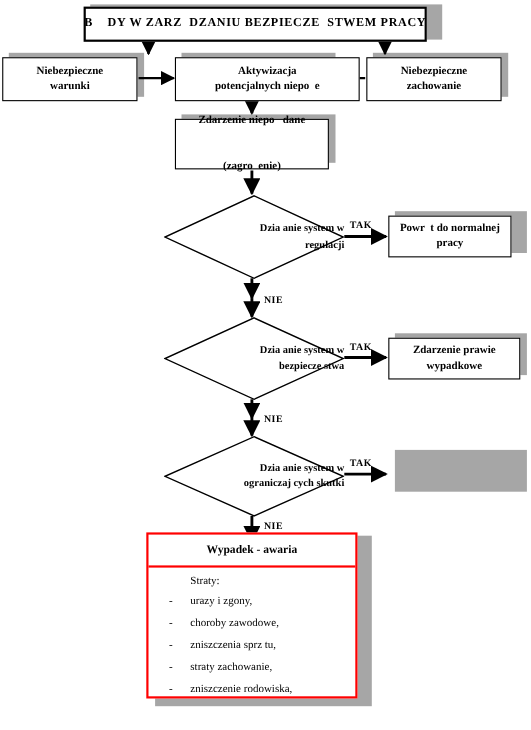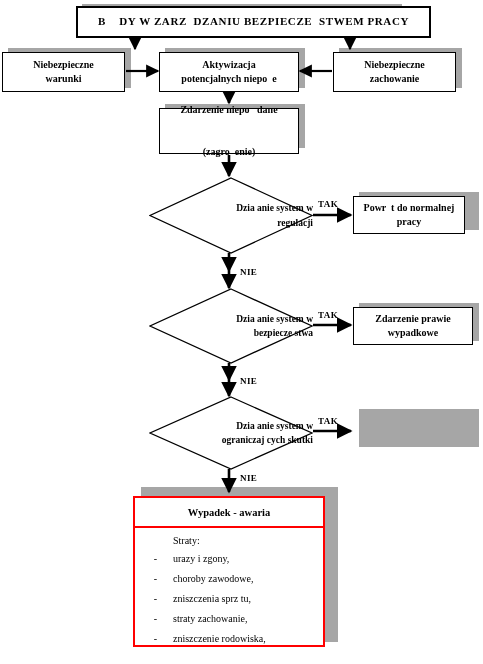--- a/index.html
+++ b/index.html
@@ -172,30 +172,30 @@
 
     <path d="M 229 363 L 229 380" stroke="#000000" stroke-width="2.6" fill="none" marker-end="url(#arrow)"></path>
     <path d="M 229 380 L 229 396" stroke="#000000" stroke-width="2.6" fill="none" marker-end="url(#arrow)"></path>
 
     <path d="M 313 431 L 351 431" stroke="#000000" stroke-width="2.6" fill="none" marker-end="url(#arrow)"></path>
 
     <path d="M 229 469 L 229 480" stroke="#000000" stroke-width="2.6" fill="none"></path>
     <path d="M 229 480 L 229 492" stroke="#000000" stroke-width="2.6" fill="none" marker-end="url(#arrow)"></path>
   </svg>
 
-  <div class="node title" style="left:76px; top:6px; width:355px; height:32px;">
+  <div class="node title" style="left:76px; top:6px; width:312px; height:32px;">
     <span class="ln">B    DY W ZARZ  DZANIU BEZPIECZE  STWEM PRACY</span>
   </div>
 
   <div class="node" style="left:2px; top:52px; width:123px; height:40px;">
     <span class="ln">Niebezpieczne</span>
     <span class="ln">warunki</span>
   </div>
 
-  <div class="node" style="left:159px; top:52px; width:140px; height:40px;">
+  <div class="node" style="left:159px; top:52px; width:168px; height:40px;">
     <span class="ln">Aktywizacja</span>
     <span class="ln">potencjalnych niepo  e</span>
   </div>
 
   <div class="node" style="left:333px; top:52px; width:123px; height:40px;">
     <span class="ln">Niebezpieczne</span>
     <span class="ln">zachowanie</span>
   </div>
 
   <div class="node" style="left:159px; top:108px; width:140px; height:46px;gap:28px;">
@@ -243,21 +243,21 @@
     </svg>
     <div class="diamond-text">
       <span class="ln">Dzia  anie system  w</span>
       <span class="ln">ograniczaj  cych skutki</span>
     </div>
   </div>
   <div class="edge-label" style="left:318px; top:416px;">TAK</div>
   <div class="edge-label" style="left:240px; top:473px;">NIE</div>
 
 
-  <div class="redbox" style="left:133px; top:496px; width:192px; height:151px;">
+  <div class="redbox" style="left:133px; top:484px; width:192px; height:151px;">
     <div class="redbox-header">
       <span>Wypadek - awaria</span>
     </div>
     <div class="redbox-body">
       <div class="straty-label">Straty:</div>
 
       <div class="loss-row">
         <span class="loss-dash">-</span>
         <span>urazy i zgony,</span>
       </div>

